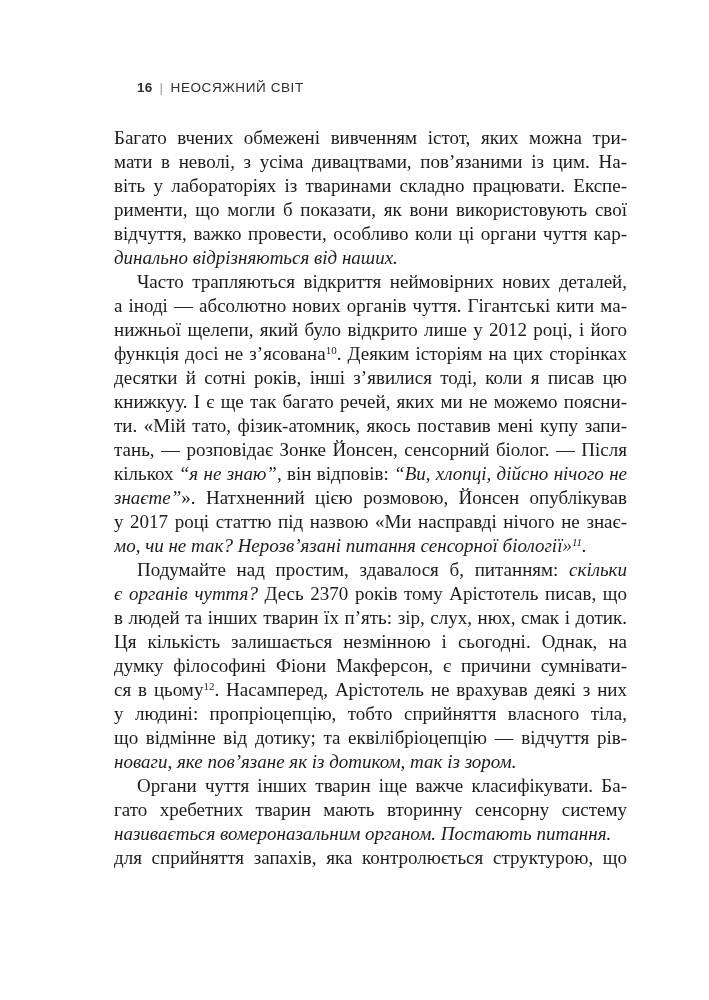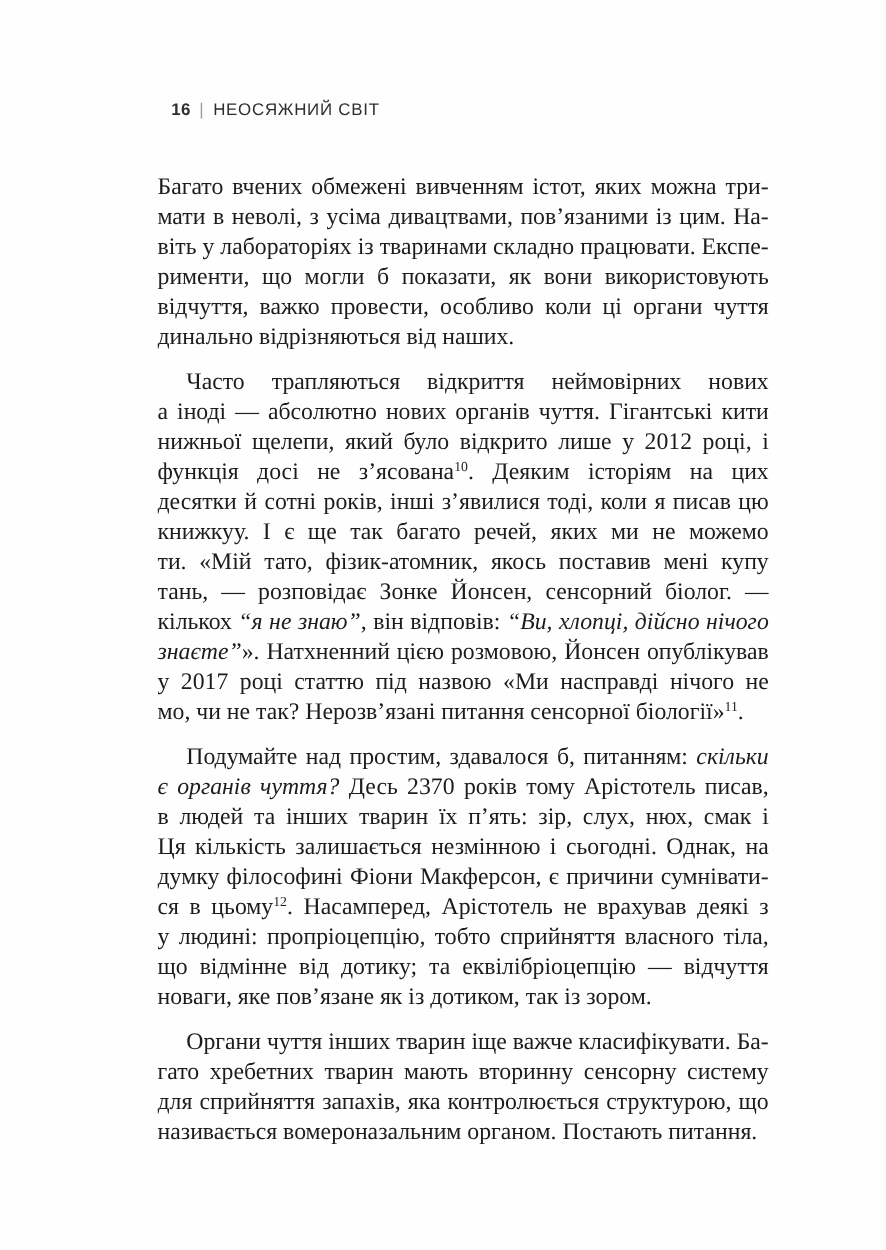--- a/index.html
+++ b/index.html
@@ -29,28 +29,28 @@
   .running-head .booktitle { font-weight: 400; }
   .body-text {
     position: absolute;
     left: 114px; top: 126px;
     width: 513px;
     font-size: 19px;
     line-height: 24px;
     color: #1c1c1c;
     text-align: justify;
   }
-  .para { margin: 12px; }
+  .para { margin: 0; }
   .line {
     text-align: justify;
     text-align-last: justify;
     height: 24px;
     overflow: hidden;
   }
-  .line.plast { text-align-last: left; }
+  .line.plast { text-align-last: left; font-style: italic; }
   .line.pfirst { text-indent: 23px; }
   .line i { font-style: italic; }
   .line sup {
     font-size: 11px;
     line-height: 0;
     vertical-align: 6px;
     letter-spacing: 0;
   }
 </style>
 </head>
@@ -90,17 +90,17 @@
         <div class="line"><span>Ця кількість залишається незмінною і сьогодні. Однак, на</span></div>
         <div class="line"><span>думку філософині Фіони Макферсон, є причини сумнівати-</span></div>
         <div class="line"><span>ся в цьому</span><sup>12</sup><span>. Насамперед, Арістотель не врахував деякі з них</span></div>
         <div class="line"><span>у людині: пропріоцепцію, тобто сприйняття власного тіла,</span></div>
         <div class="line"><span>що відмінне від дотику; та еквілібріоцепцію — відчуття рів-</span></div>
         <div class="line plast"><span>новаги, яке пов’язане як із дотиком, так із зором.</span></div>
       </div>
       <div class="para">
         <div class="line pfirst"><span>Органи чуття інших тварин іще важче класифікувати. Ба-</span></div>
         <div class="line"><span>гато хребетних тварин мають вторинну сенсорну систему</span></div>
+        <div class="line plast"><span>називається вомероназальним органом. Постають питання.</span></div>
         <div class="line"><span>для сприйняття запахів, яка контролюється структурою, що</span></div>
-        <div class="line plast"><span>називається вомероназальним органом. Постають питання.</span></div>
       </div>
     </main>
 </div>
 
 </body></html>

